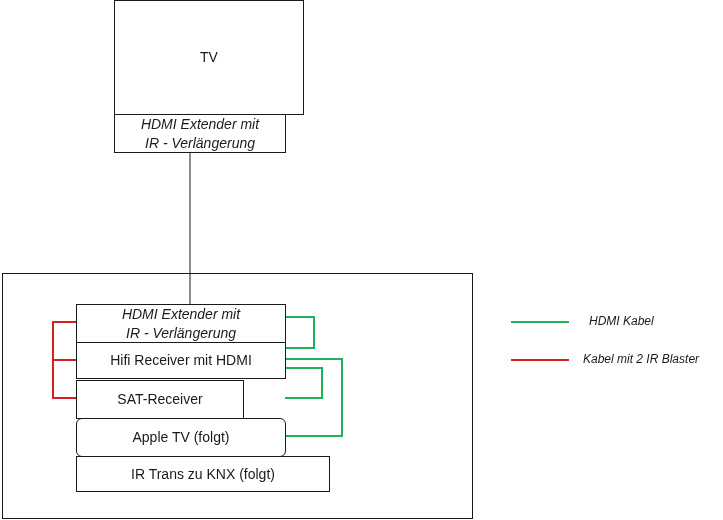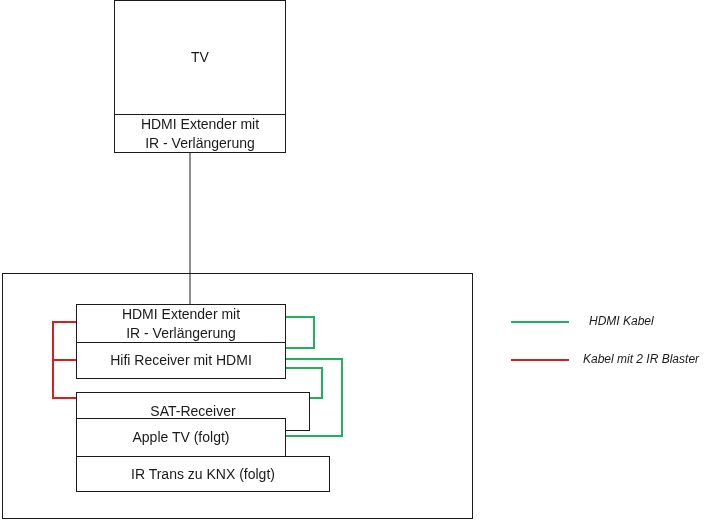--- a/index.html
+++ b/index.html
@@ -1,25 +1,25 @@
 <!DOCTYPE html>
 <html><head>
 <meta charset="utf-8">
 <style>
   html, body { margin:0; padding:0; background:#ffffff; }
   body { width:723px; height:520px; position:relative; overflow:hidden; font-family:"Liberation Sans", sans-serif; color:#1a1a1a; }
   .box { position:absolute; border:1px solid #1a1a1a; background:#fff; box-sizing:border-box; display:flex; align-items:center; justify-content:center; text-align:center; font-size:14px; line-height:19px; }
   svg { position:absolute; left:0; top:0; }
   .legend-label { position:absolute; font-size:12px; white-space:nowrap;font-style:italic; }
-  .two { white-space:pre-line; }
+  .two { white-space:pre-line;font-style:italic; }
 </style>
 </head>
 <body>
 
-<div class="box" style="left:114px; top:0px; width:172px; height:115px; flex-direction:column;">
+<div class="box" style="left:114px; top:0px; width:190px; height:115px; flex-direction:column;">
   <span>TV</span>
 </div>
 <div class="box two" style="left:114px; top:114px; width:172px; height:39px;">HDMI Extender mit
 IR - Verlängerung</div>
 
 <div class="box" style="left:2px; top:273px; width:471px; height:246px;"></div>
 
 <svg width="723" height="520">
   <line x1="190" y1="153" x2="190" y2="304" stroke="#1a1a1a" stroke-width="1"></line>
 
@@ -30,18 +30,18 @@
   <polyline points="285,368 322,368 322,398 285,398" fill="none" stroke="#22b05a" stroke-width="2"></polyline>
   <polyline points="285,359 342,359 342,436 285,436" fill="none" stroke="#22b05a" stroke-width="2"></polyline>
 
   <line x1="511" y1="322" x2="569" y2="322" stroke="#22b05a" stroke-width="2"></line>
   <line x1="511" y1="360" x2="569" y2="360" stroke="#d42020" stroke-width="2"></line>
 </svg>
 
 <div class="box two" style="left:76px; top:304px; width:210px; height:39px;">HDMI Extender mit
 IR - Verlängerung</div>
 <div class="box" style="left:76px; top:342px; width:210px; height:37px;text-align:center;">Hifi Receiver mit HDMI</div>
-<div class="box" style="left:76px; top:380px; width:234px; height:39px;margin-top:12px;">SAT-Receiver</div>
-<div class="box" style="left:76px; top:418px; width:210px; height:39px;">Apple TV (folgt)</div>
+<div class="box" style="left:76px; top:380px; width:168px; height:39px;">SAT-Receiver</div>
+<div class="box" style="left:76px; top:418px; width:210px; height:39px;border-radius:6px;">Apple TV (folgt)</div>
 <div class="box" style="left:76px; top:456px; width:254px; height:36px;">IR Trans zu KNX (folgt)</div>
 
 <div class="legend-label" style="left:589px; top:314px;">HDMI Kabel</div>
 <div class="legend-label" style="left:583px; top:352px;text-align:center;">Kabel mit 2 IR Blaster</div>
 
 </body></html>

